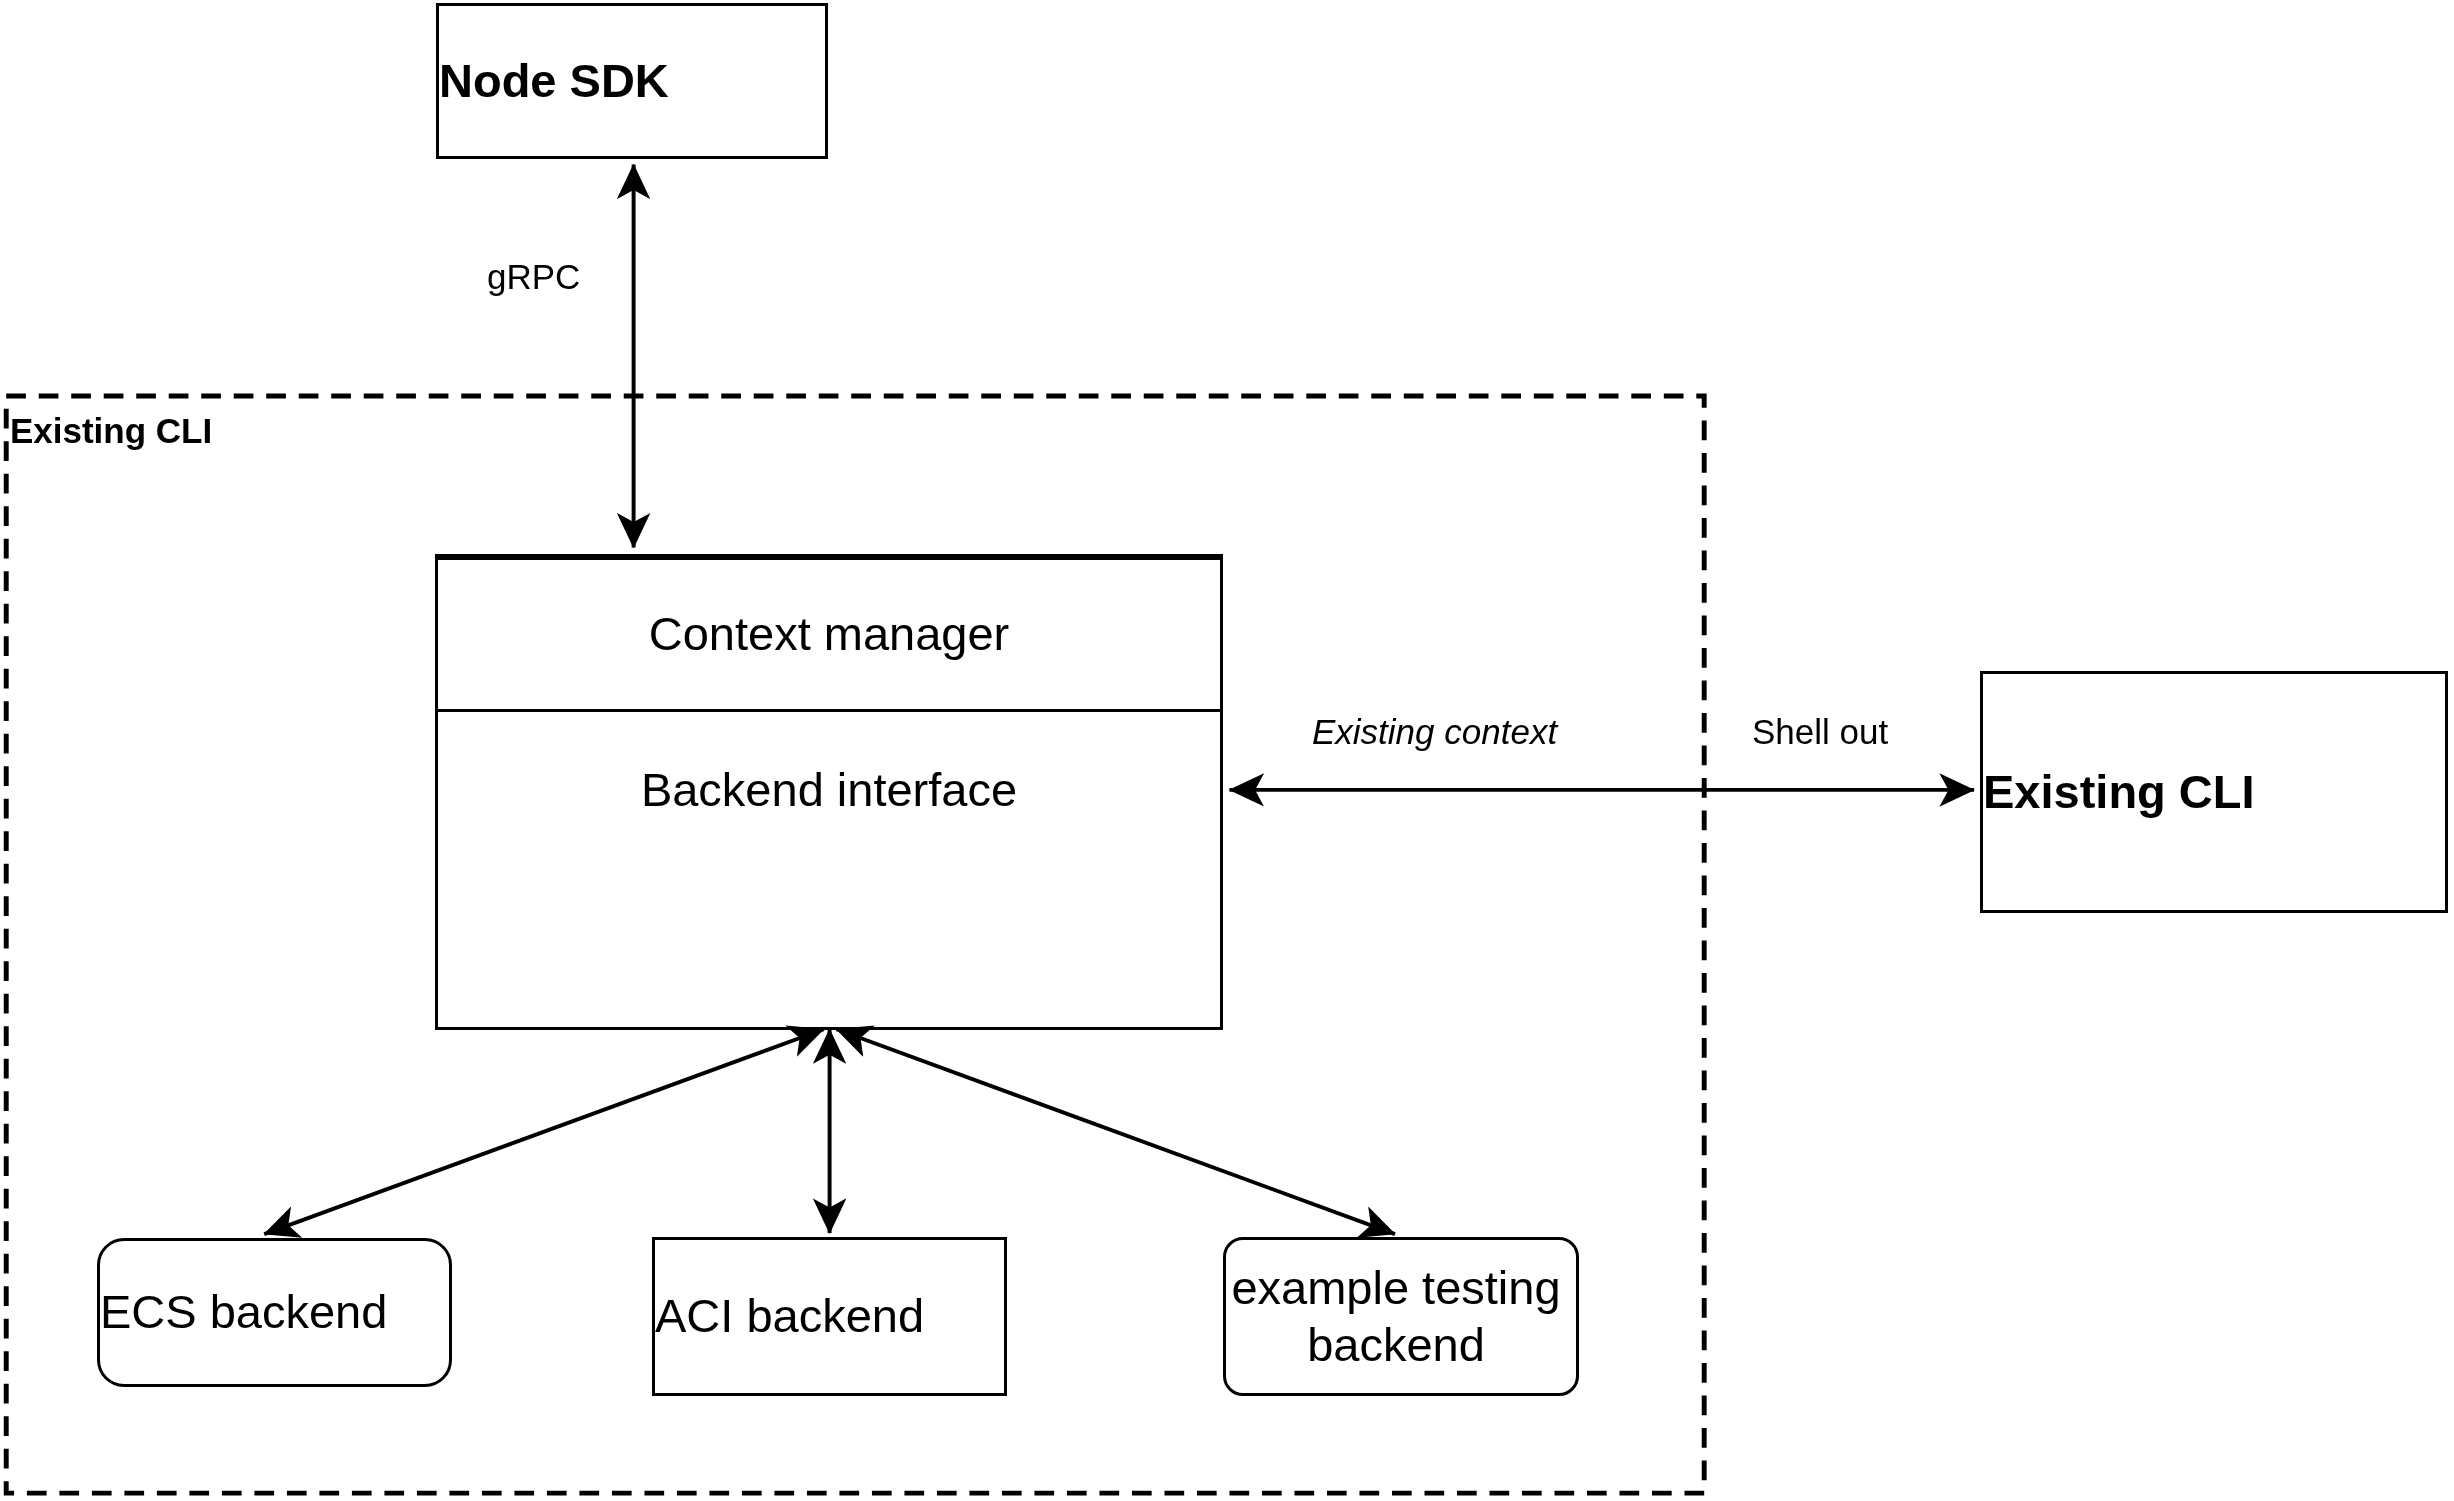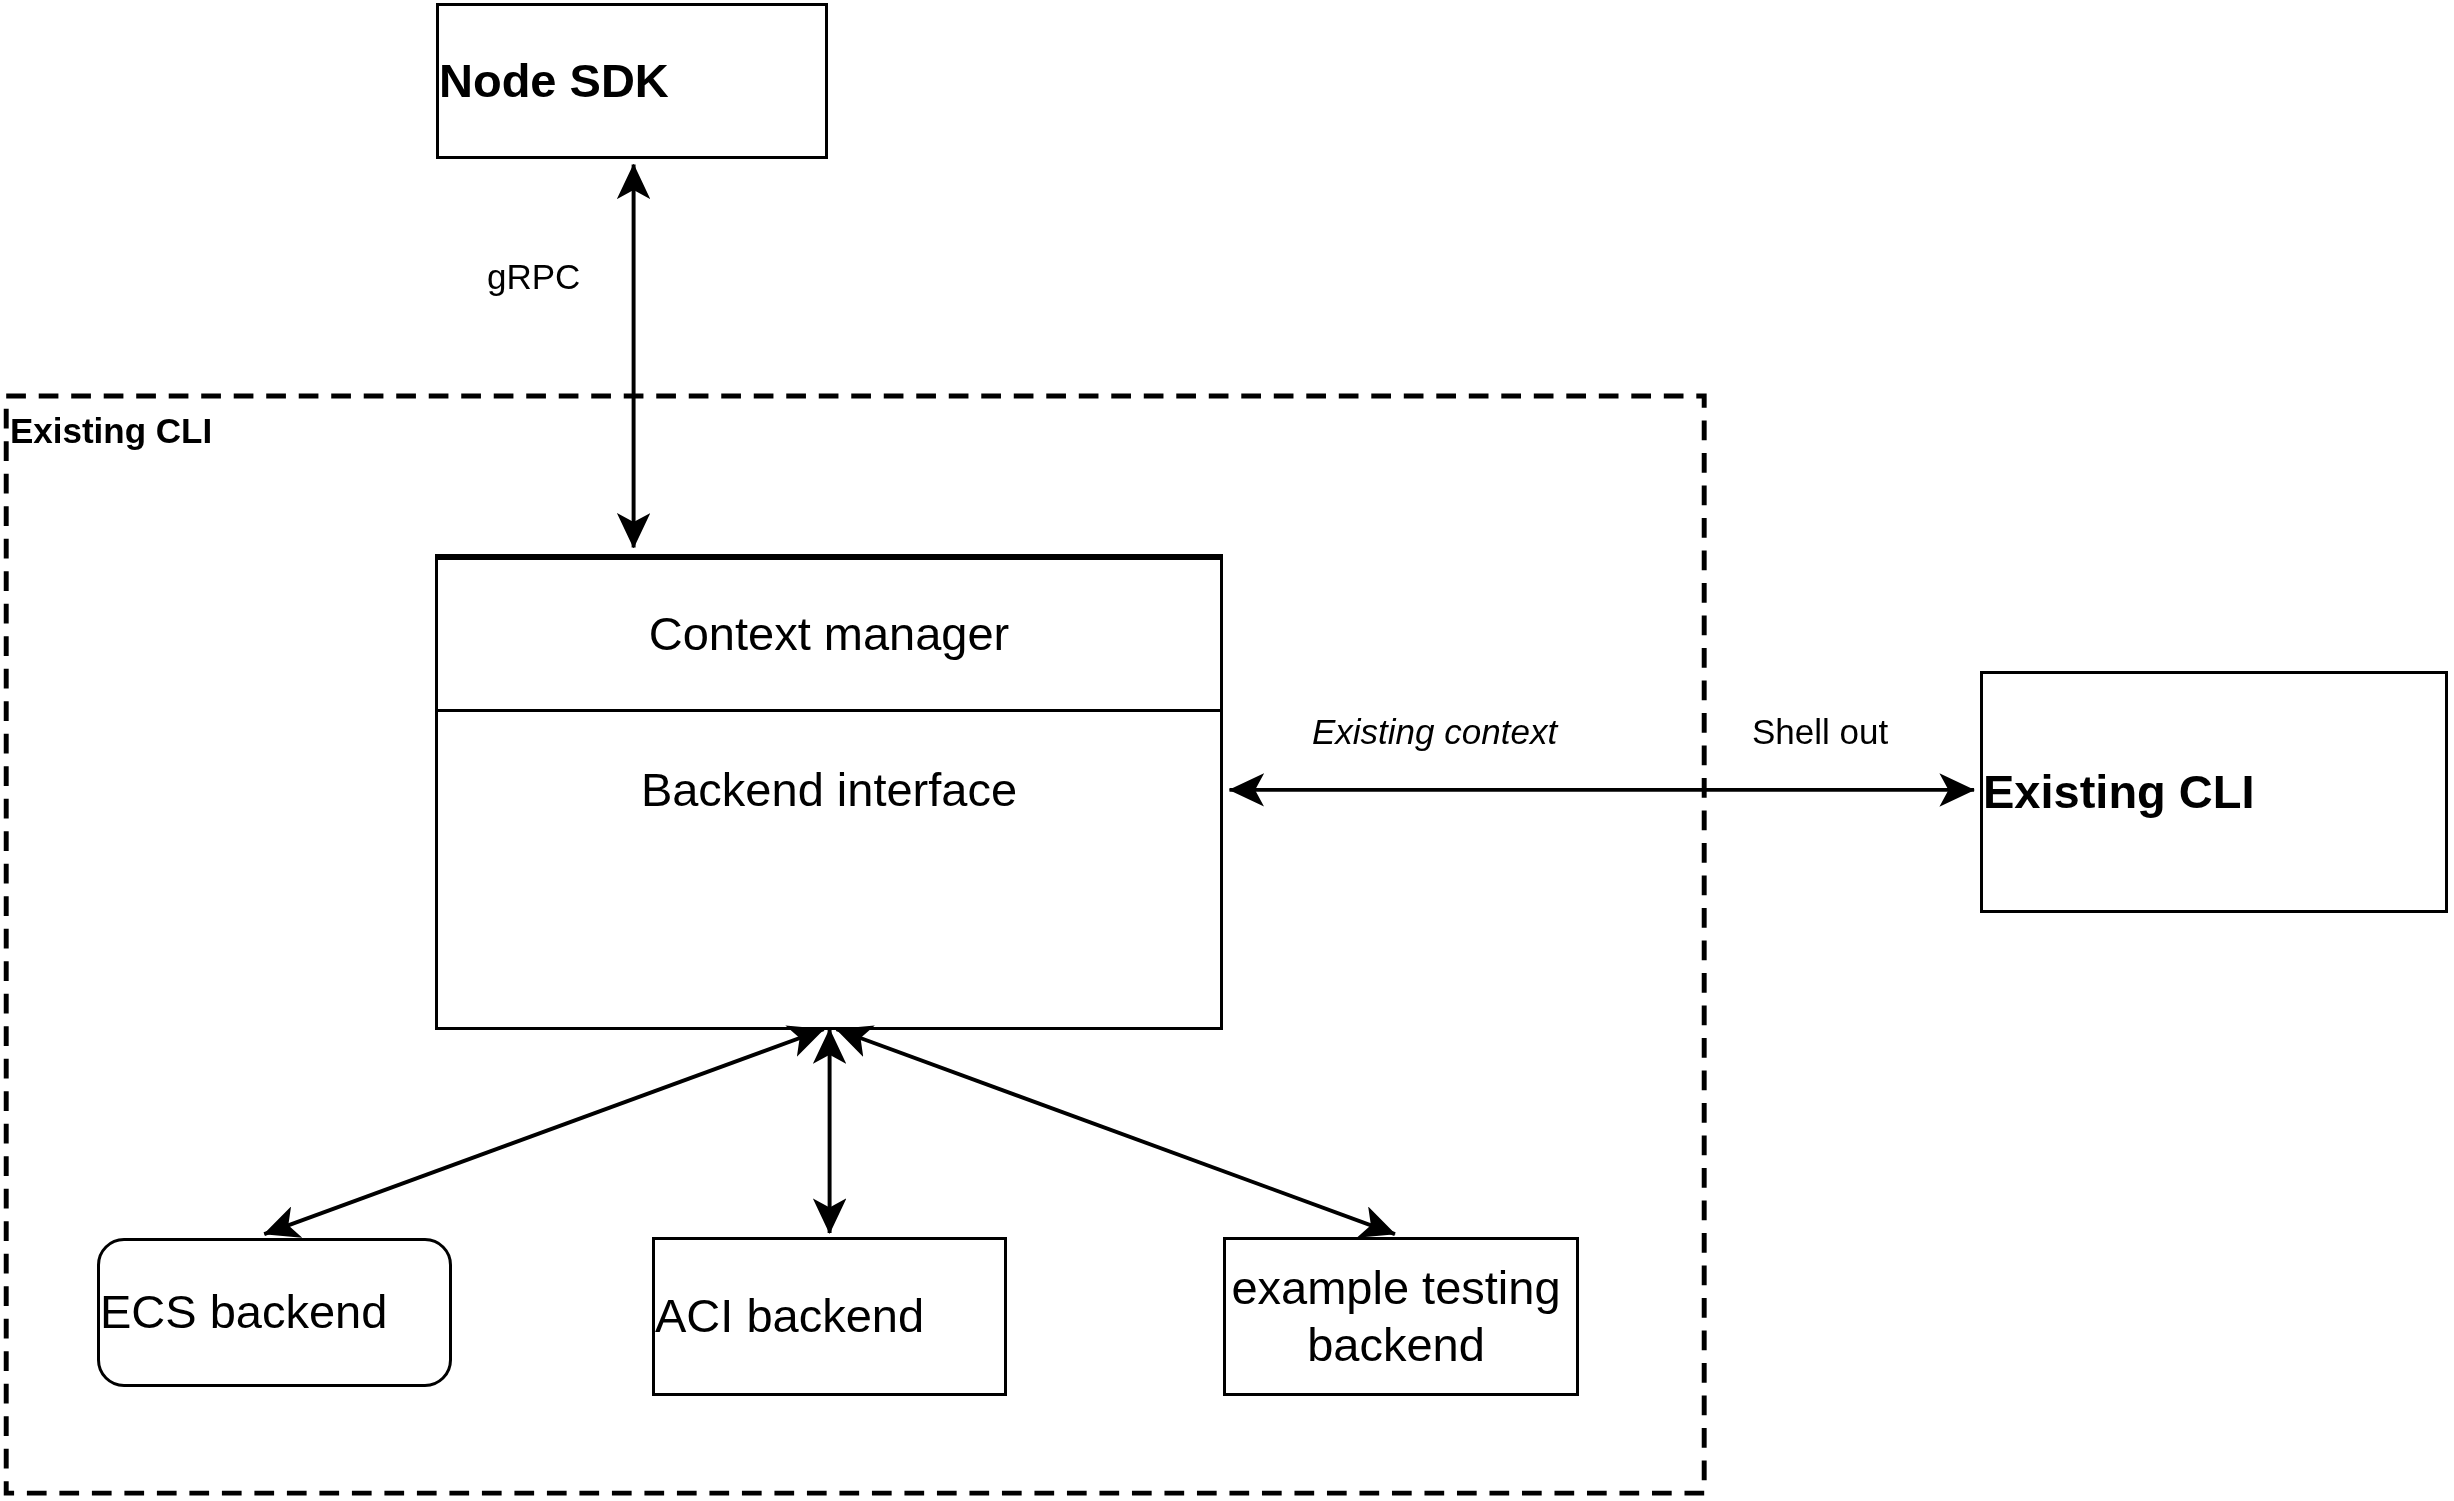--- a/index.html
+++ b/index.html
@@ -69,21 +69,21 @@
   }
   .cell-cliux { border-left: 3.9px solid #000000; }
   .row-mid, .row-bottom { border-top: 3.9px solid #000000; box-sizing: border-box; }
 
   
   .existing-cli { left: 1980px; top: 671px; width: 468px; height: 242px; }
 
   
   .ecs-backend { left: 97px;  top: 1238px; width: 355px; height: 149px; border-radius: 27px; }
   .aci-backend { left: 652px; top: 1237px; width: 355px; height: 159px; }
-  .example-backend { left: 1223px; top: 1237px; width: 356px; height: 159px; }
+  .example-backend { left: 1223px; top: 1237px; width: 356px; height: 159px; border-radius: 20px; }
   .example-backend .wrap-label { width: 340px; }
 
   
   .float-label {
     position: absolute;
     font-size: 35px;
     line-height: 1.2;
     white-space: nowrap;
     z-index: 4;
   }

